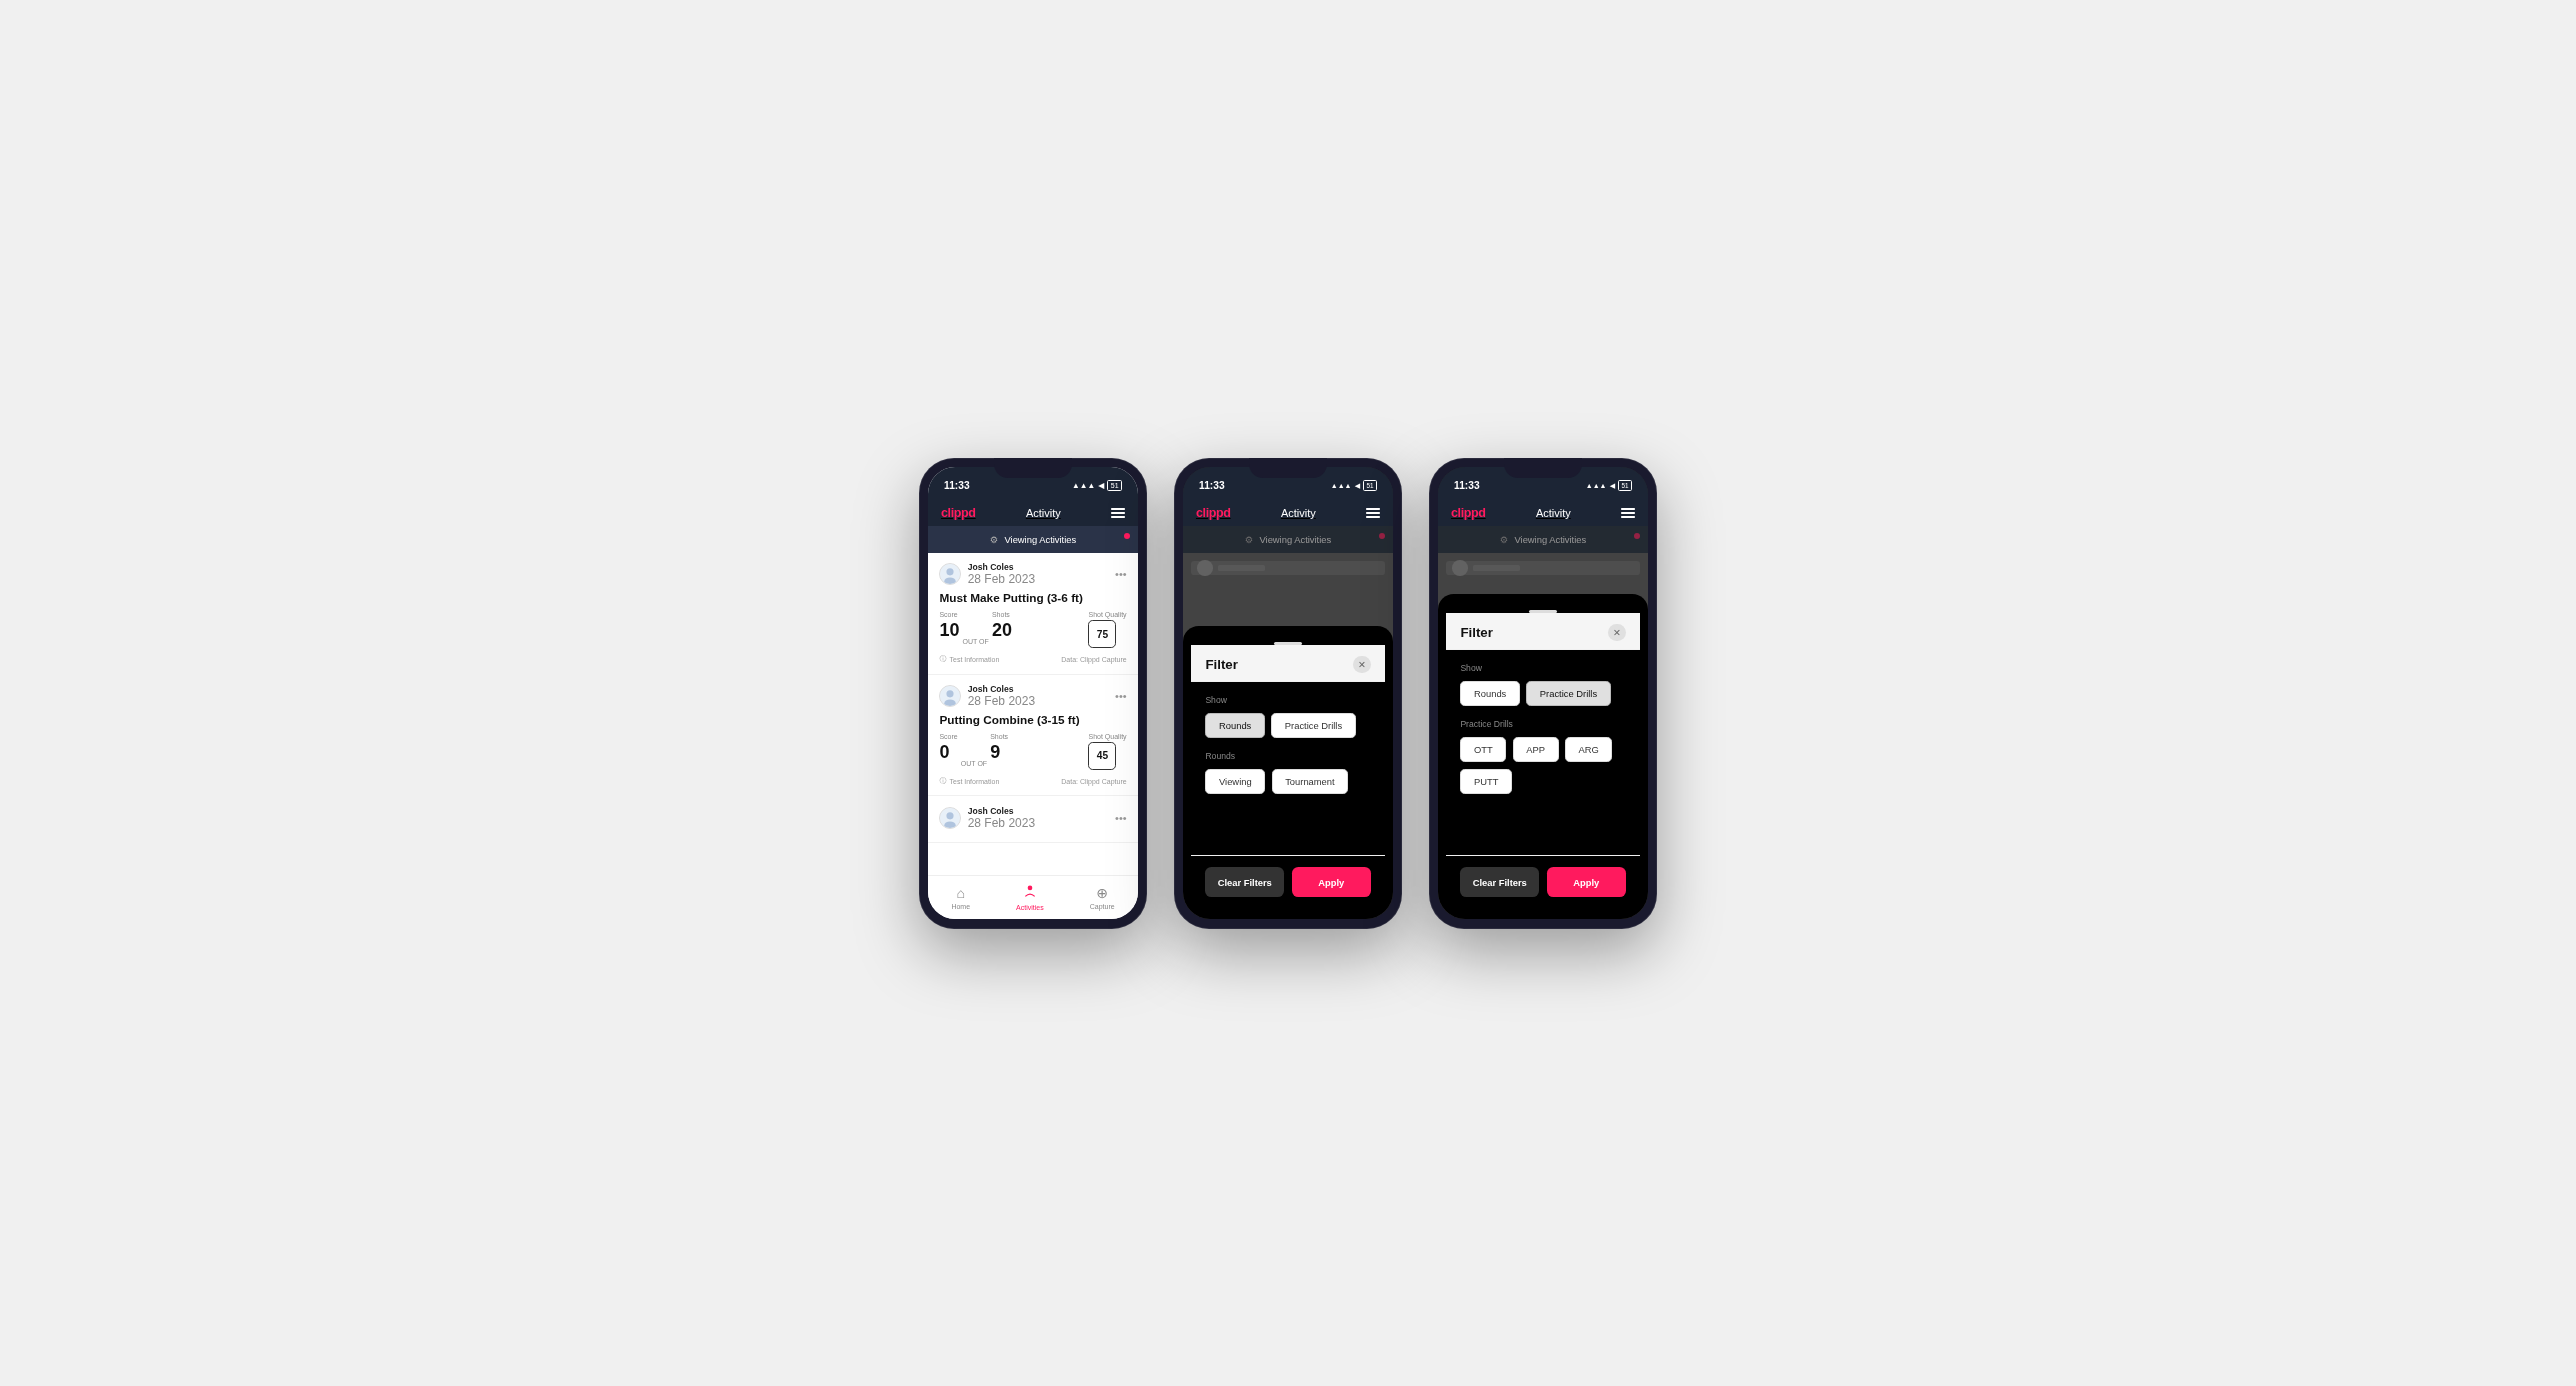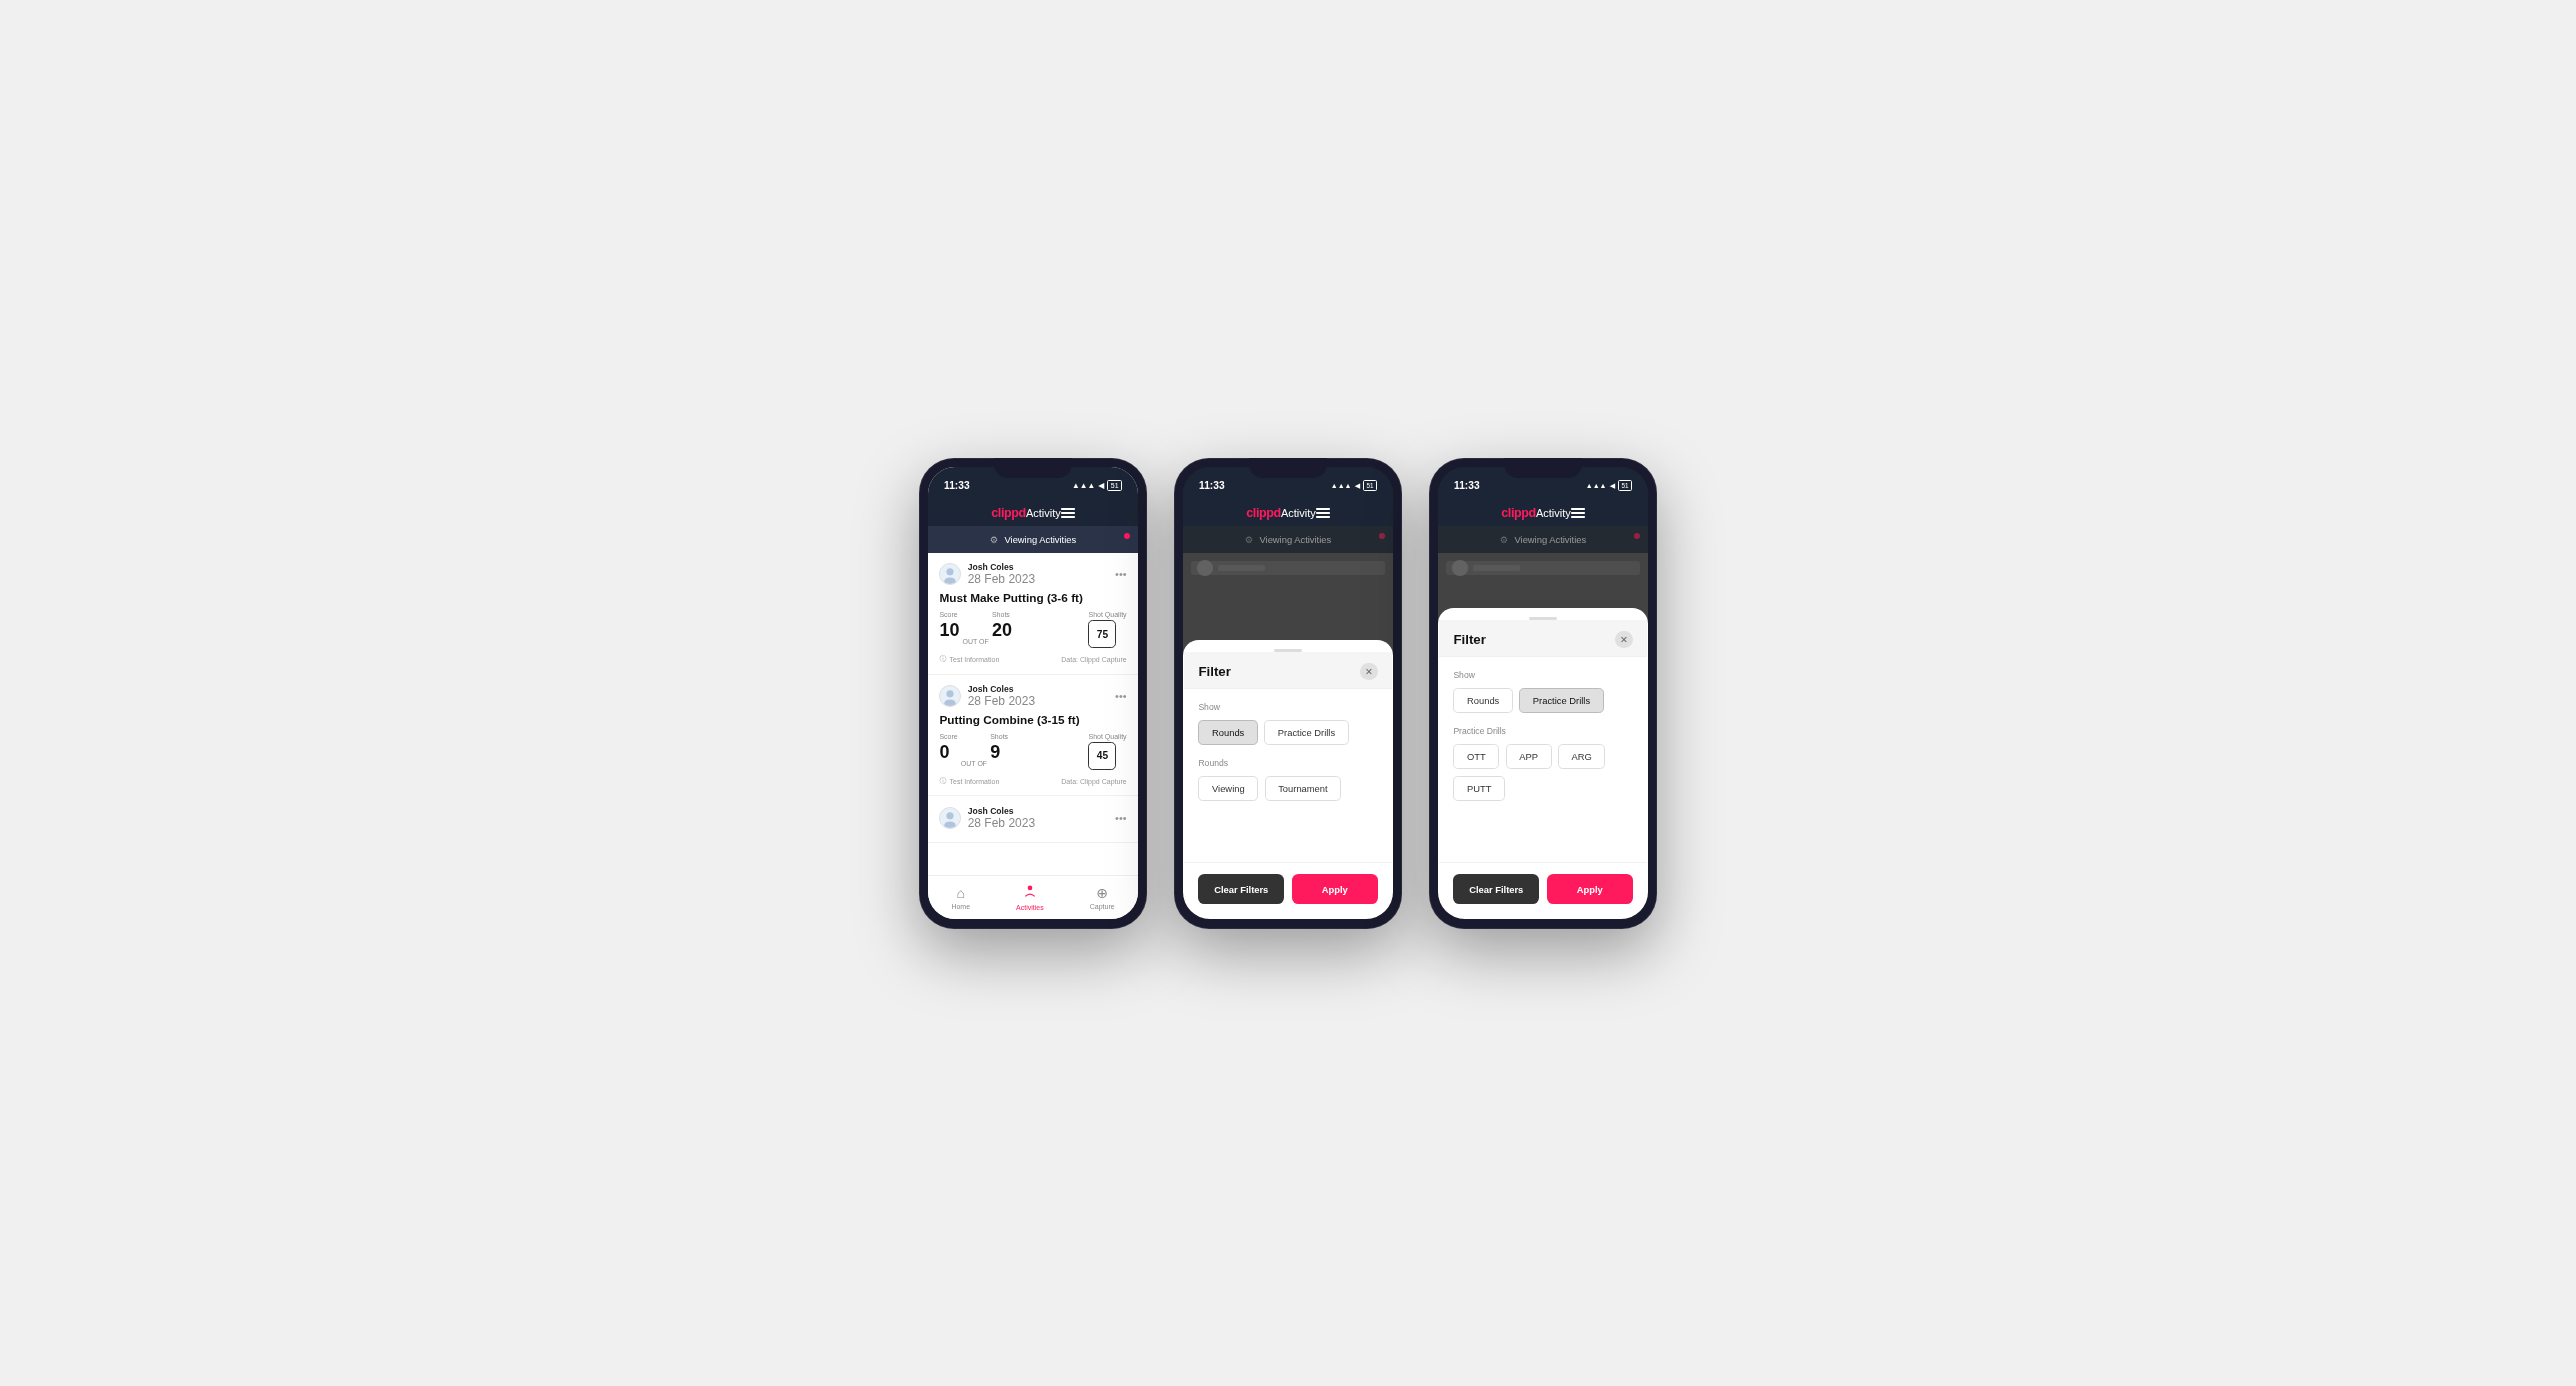--- a/index.html
+++ b/index.html
@@ -76,23 +76,24 @@
       gap: 3.1px;
       color: #fff;
       font-size: 7.8px;
     }
 
     
     .nav-bar {
       background: #1c2535;
       display: flex;
       align-items: center;
-      justify-content: center;
+      justify-content: space-between;
       padding: 6.3px 12.6px;
       flex-shrink: 0;
+      text-decoration: underline;
     }
     .nav-logo {
       color: #ff1a5e;
       font-size: 12.6px;
       font-weight: 800;
       letter-spacing: -0.4px;
     }
     .nav-title {
       color: #fff;
       font-size: 11px;
@@ -282,23 +283,23 @@
     }
     .bottom-nav-label {
       font-size: 7px;
       color: #888;
     }
     .bottom-nav-label.active {
       color: #ff1a5e;
     }
 
     .filter-sheet {
-      background: #ffffff;
+      background: #000000;
       border-radius: 15.7px 15.7px 0 0;
-      padding: 1px;
+      padding: 8px;
       overflow: hidden;
     }
     .filter-handle {
       width: 28px;
       height: 3.1px;
       background: #ddd;
       border-radius: 1.6px;
       margin: 7.8px auto 0;
     }
     .filter-header {

